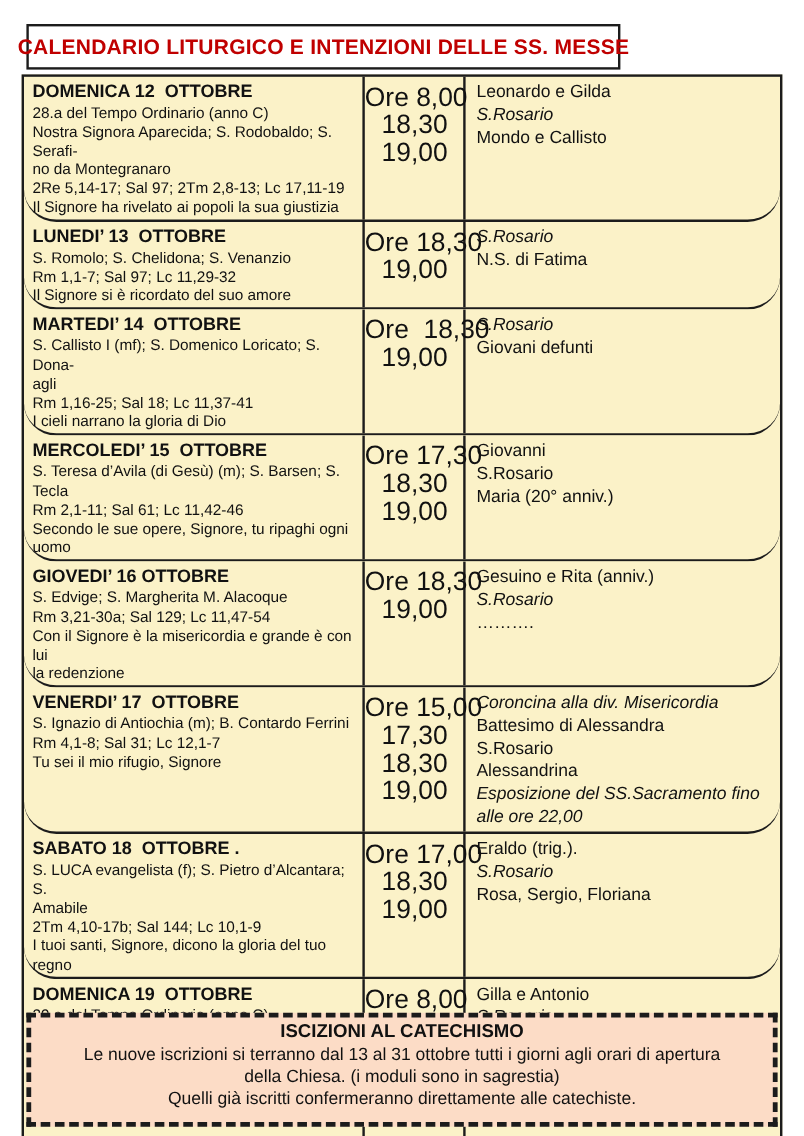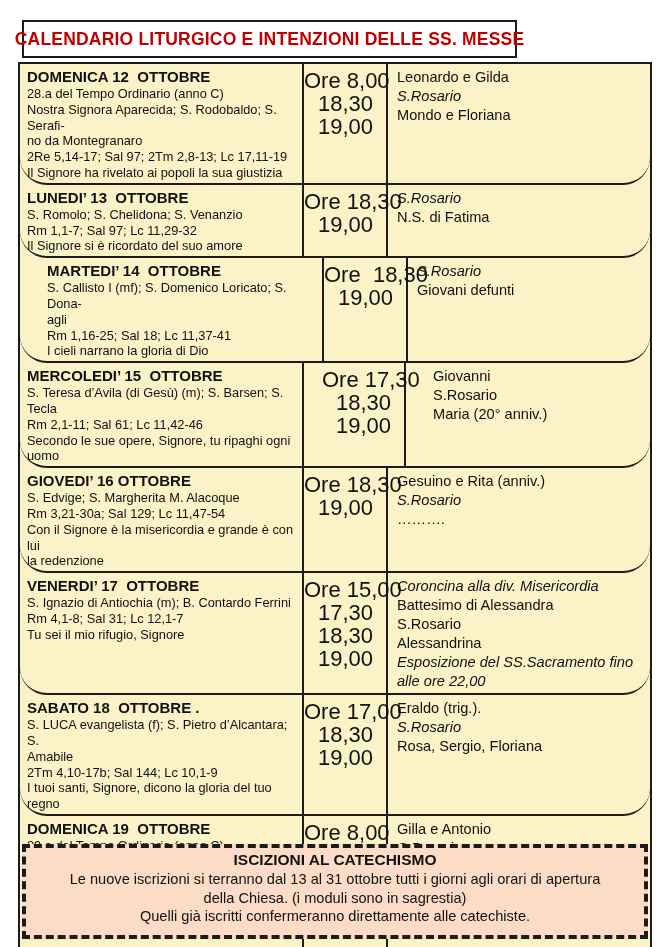--- a/index.html
+++ b/index.html
@@ -72,57 +72,57 @@
           <div class="day-line">Il Signore ha rivelato ai popoli la sua giustizia</div>
         </div>
         <div class="cell-time">
           <div class="time-line">Ore 8,00</div>
           <div class="time-line">18,30</div>
           <div class="time-line">19,00</div>
         </div>
         <div class="cell-int">
           <div class="int-line">Leonardo e Gilda</div>
           <div class="int-line italic">S.Rosario</div>
-          <div class="int-line">Mondo e Floriana</div>
+          <div class="int-line">Mondo e Callisto</div>
         </div>
       </div>
       <div class="cal-row" style="min-height: 68px;">
         <div class="cell-day">
           <div class="day-title">LUNEDI’ 13  OTTOBRE</div>
           <div class="day-line">S. Romolo; S. Chelidona; S. Venanzio</div>
           <div class="day-line">Rm 1,1-7; Sal 97; Lc 11,29-32</div>
           <div class="day-line">Il Signore si è ricordato del suo amore</div>
         </div>
         <div class="cell-time">
           <div class="time-line">Ore 18,30</div>
           <div class="time-line">19,00</div>
         </div>
         <div class="cell-int">
           <div class="int-line italic">S.Rosario</div>
           <div class="int-line">N.S. di Fatima</div>
         </div>
       </div>
-      <div class="cal-row" style="min-height: 90px; padding-left: 20px;">
+      <div class="cal-row" style="min-height: 90px;">
         <div class="cell-day">
           <div class="day-title">MARTEDI’ 14  OTTOBRE</div>
           <div class="day-line">S. Callisto I (mf); S. Domenico Loricato; S. Dona-</div>
           <div class="day-line">agli</div>
           <div class="day-line">Rm 1,16-25; Sal 18; Lc 11,37-41</div>
           <div class="day-line">I cieli narrano la gloria di Dio</div>
         </div>
         <div class="cell-time">
           <div class="time-line">Ore  18,30</div>
           <div class="time-line">19,00</div>
         </div>
         <div class="cell-int">
           <div class="int-line italic">S.Rosario</div>
           <div class="int-line">Giovani defunti</div>
         </div>
       </div>
-      <div class="cal-row" style="min-height: 82px; gap: 18px;">
+      <div class="cal-row" style="min-height: 82px;">
         <div class="cell-day">
           <div class="day-title">MERCOLEDI’ 15  OTTOBRE</div>
           <div class="day-line">S. Teresa d’Avila (di Gesù) (m); S. Barsen; S. Tecla</div>
           <div class="day-line">Rm 2,1-11; Sal 61; Lc 11,42-46</div>
           <div class="day-line">Secondo le sue opere, Signore, tu ripaghi ogni</div>
           <div class="day-line">uomo</div>
         </div>
         <div class="cell-time">
           <div class="time-line">Ore 17,30</div>
           <div class="time-line">18,30</div>

